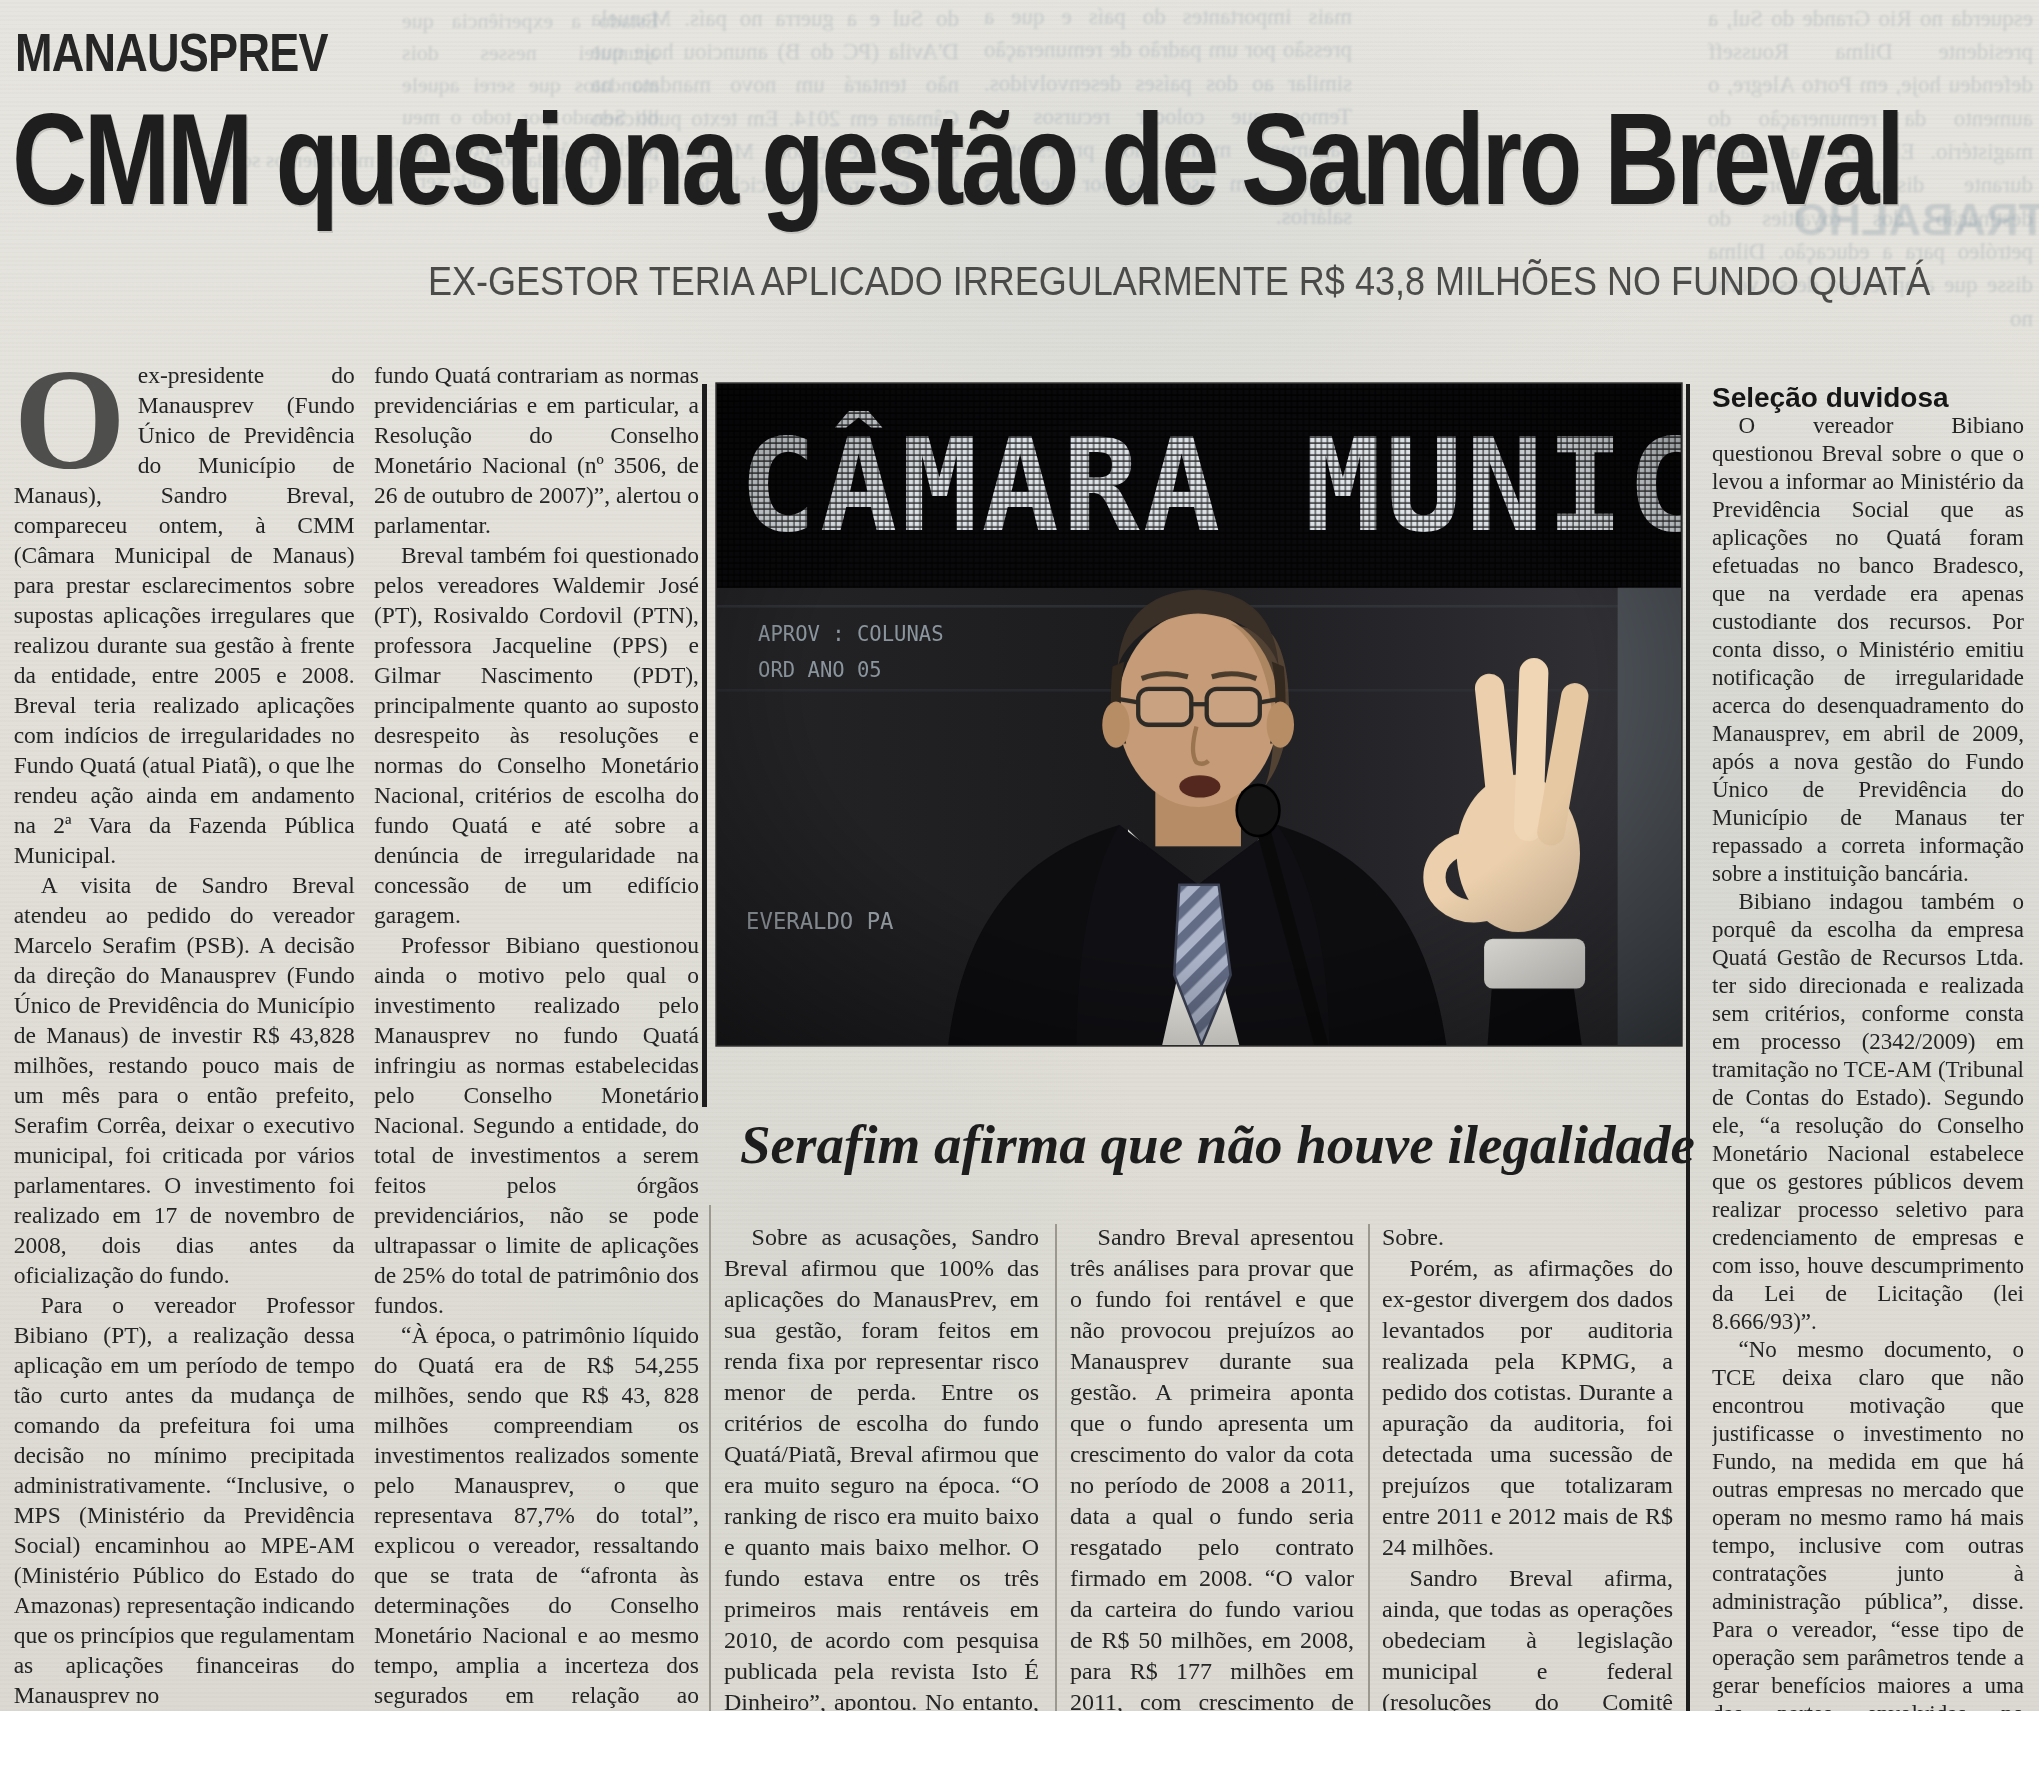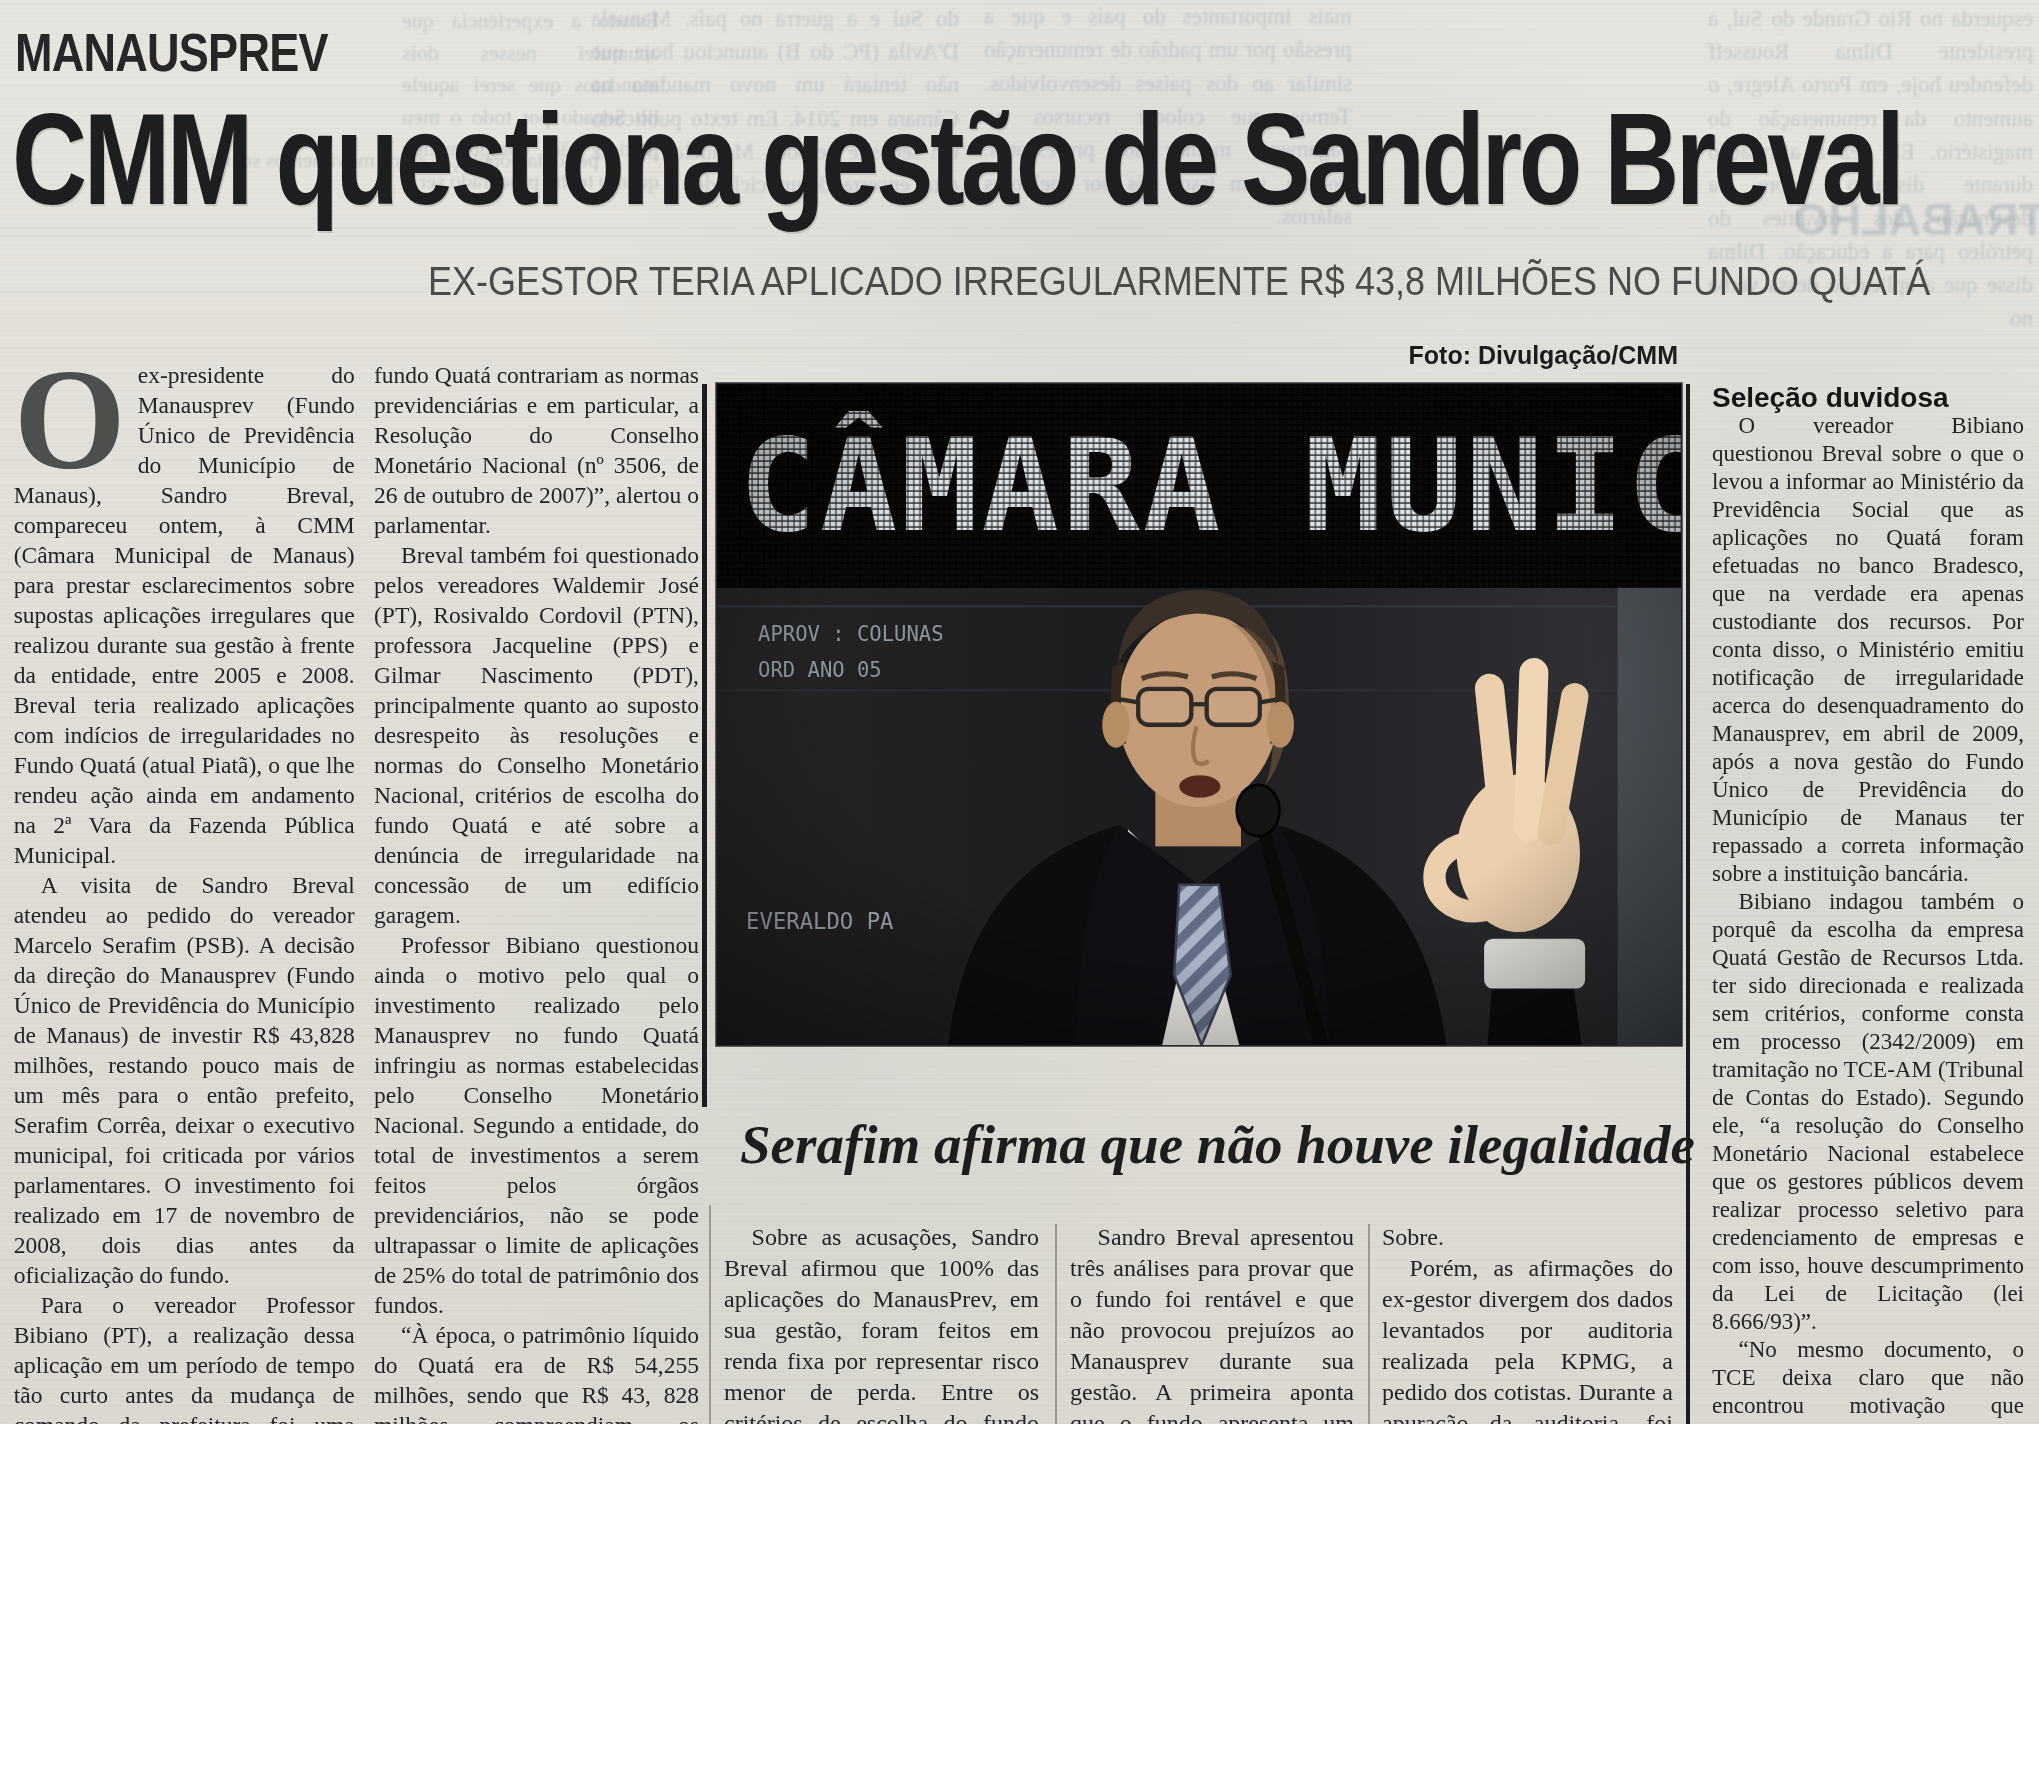--- a/index.html
+++ b/index.html
@@ -1,18 +1,18 @@
 <!DOCTYPE html>
 <html lang="pt" style="font-size:13.7px"><head>
 <meta charset="utf-8">
 <style>
   html,body{margin:0;padding:0;}
   #page{
     position:relative;
-    width:2039px;height:1424px;
+    width:2039px;height:1711px;
     overflow:hidden;
     background:
       repeating-linear-gradient(0deg, rgba(120,120,110,.03) 0 1.7px, rgba(255,255,255,0) 1.7px 4.3px),
       radial-gradient(770px 428px at 55% 15%, rgba(150,170,180,.14), rgba(0,0,0,0) 70%),
       radial-gradient(599px 770px at 88% 45%, rgba(140,160,170,.12), rgba(0,0,0,0) 70%),
       radial-gradient(514px 599px at 40% 75%, rgba(160,175,180,.10), rgba(0,0,0,0) 70%),
       linear-gradient(180deg,#e7e5df 0%, #e1dfd8 45%, #dbd9d1 100%);
     font-family:"Liberation Serif", serif;
     color:#222;
   }
@@ -92,21 +92,20 @@
   <div class="abs ghost" style="left:1708px;top:1.7px;width:325px;font-size:23px;">esquerda no Rio Grande do Sul, a presidente Dilma Rousseff defendeu hoje, em Porto Alegre, o aumento da remuneração do magistério. Ela fez a afirmação durante discurso sobre a destinação dos royalties do petróleo para a educação. Dilma disse que a aplicação dessa verba no</div>
   <div class="abs ghost" style="left:1789px;top:187px;width:257px;font-size:45px;font-family:'Liberation Sans',sans-serif;font-weight:bold;">TRABALHO</div>
   <div class="abs ghost" style="left:120px;top:144px;width:479px;font-size:22px;">perto da população e dos movimentos sociais</div>
 
   <div class="abs kicker" style="left:15.4px;top:22px;">MANAUSPREV</div>
 
   <div class="abs headline" style="left:12px;top:84px;">CMM questiona gestão de Sandro Breval</div>
 
   <div class="abs deck" style="left:428px;top:259px;">EX-GESTOR TERIA APLICADO IRREGULARMENTE R$ 43,8 MILHÕES NO FUNDO QUATÁ</div>
 
-  <div class="abs credit" style="left:717px;top:341px;width:961px;">Foto: Divulgação/CMM</div>
 
   <div class="abs bodycol" style="left:13.7px;top:360px;width:341px;height:1413px;">
     <p class="first"><span class="dropcap">O</span><span>ex-presidente do Manausprev (Fundo Único de Previdência do Município de Manaus), Sandro Breval, compareceu ontem, à CMM (Câmara Municipal de Manaus) para prestar esclarecimentos sobre supostas aplicações irregulares que realizou durante sua gestão à frente da entidade, entre 2005 e 2008. Breval teria realizado aplicações com indícios de irregularidades no Fundo Quatá (atual Piatã), o que lhe rendeu ação ainda em andamento na 2ª Vara da Fazenda Pública Municipal.</span></p>
     <p>A visita de Sandro Breval atendeu ao pedido do vereador Marcelo Serafim (PSB). A decisão da direção do Manausprev (Fundo Único de Previdência do Município de Manaus) de investir R$ 43,828 milhões, restando pouco mais de um mês para o então prefeito, Serafim Corrêa, deixar o executivo municipal, foi criticada por vários parlamentares. O investimento foi realizado em 17 de novembro de 2008, dois dias antes da oficialização do fundo.</p>
     <p>Para o vereador Professor Bibiano (PT), a realização dessa aplicação em um período de tempo tão curto antes da mudança de comando da prefeitura foi uma decisão no mínimo precipitada administrativamente. “Inclusive, o MPS (Ministério da Previdência Social) encaminhou ao MPE-AM (Ministério Público do Estado do Amazonas) representação indicando que os princípios que regulamentam as aplicações financeiras do Manausprev no</p>
   </div>
 
   <div class="abs bodycol" style="left:374px;top:360px;width:325px;height:1413px;font-family:Liberation Serif, serif;">
     <p class="first">fundo Quatá contrariam as normas previdenciárias e em particular, a Resolução do Conselho Monetário Nacional (nº 3506, de 26 de outubro de 2007)”, alertou o parlamentar.</p>
     <p>Breval também foi questionado pelos vereadores Waldemir José (PT), Rosivaldo Cordovil (PTN), professora Jacqueline (PPS) e Gilmar Nascimento (PDT), principalmente quanto ao suposto desrespeito às resoluções e normas do Conselho Monetário Nacional, critérios de escolha do fundo Quatá e até sobre a denúncia de irregularidade na concessão de um edifício garagem.</p>

